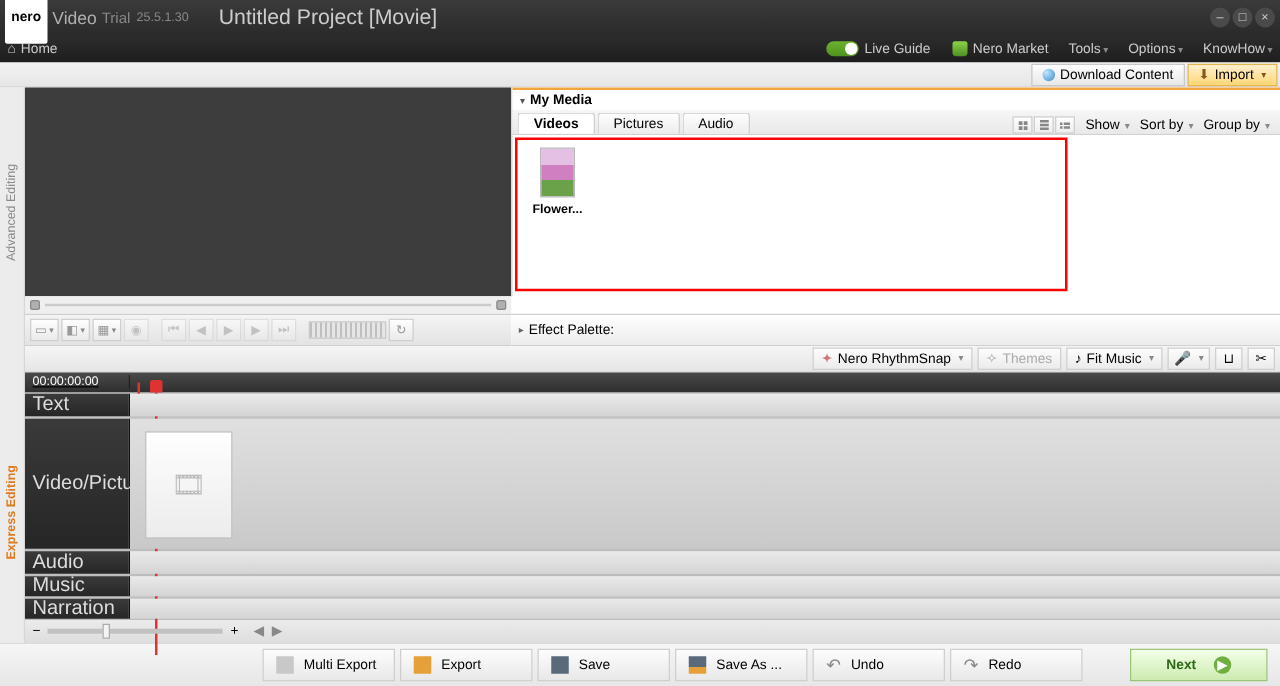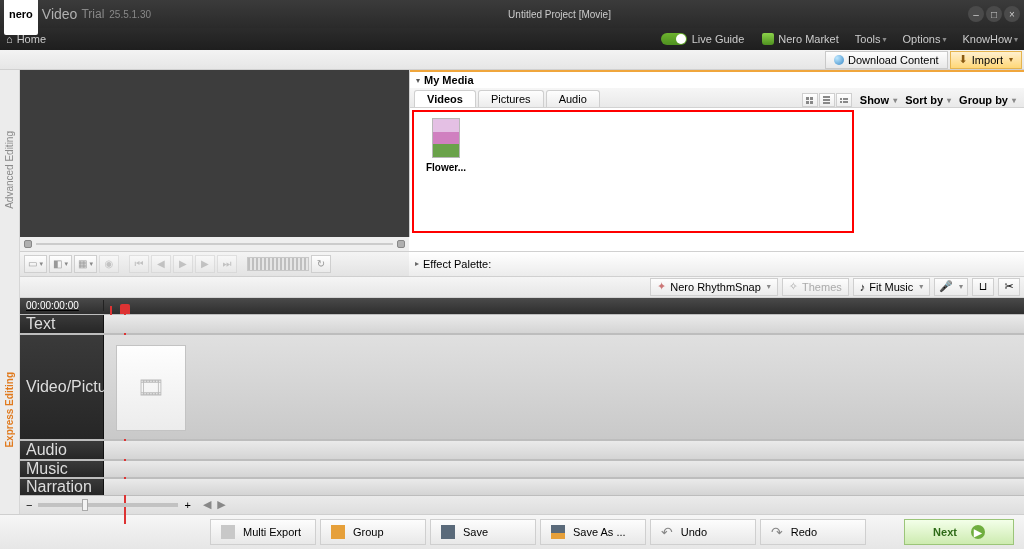--- a/index.html
+++ b/index.html
@@ -5,21 +5,21 @@
   * { box-sizing: border-box; margin: 0; padding: 0; font-family: Tahoma, Verdana, sans-serif; font-size: 11px; }
   html, body { width: 1024px; height: 549px; overflow: hidden; background: #fff; }
 
   
   .titlebar { height: 28px; background: linear-gradient(#3b3b3b,#2a2a2a); display: flex; align-items: center; color: #aaa; padding: 0 4px; }
   .brand { display: flex; align-items: center; gap: 4px; }
   .brand-badge { background: #fff; color: #000; font-weight: bold; padding: 15px 5px; border-radius: 2px; font-size: 11px; }
   .brand-product { color: #b0b0b0; font-size: 14px; }
   .brand-trial { color: #888; font-size: 12px; }
   .brand-version { color: #888; font-size: 10px; margin-left: 1px; }
-  .title-center { flex: 1; text-align: center; color: #ccc; font-size: 10px; }
+  .title-center { flex: 1; text-align: left; color: #ccc; font-size: 17px; margin-left: 24px; }
   .winbtns { display: flex; gap: 2px; }
   .winbtn { width: 16px; height: 16px; border-radius: 9px; background: #4a4a4a; display: flex; align-items: center; justify-content: center; color: #ccc; font-size: 10px; cursor: pointer; }
 
   
   .menubar { height: 22px; background: linear-gradient(#2c2c2c,#1e1e1e); display: flex; align-items: center; padding: 0 6px; color: #ccc; }
   .home-link { display: flex; align-items: center; gap: 4px; cursor: pointer; }
   .carat { font-size: 8px; color: #888; margin-left: 2px; }
   .menu-spacer { flex: 1; }
   .live-guide { display: flex; align-items: center; gap: 5px; cursor: pointer; }
   .toggle { width: 26px; height: 12px; border-radius: 6px; background: linear-gradient(#6cb32e,#4f9120); position: relative; }
@@ -49,21 +49,21 @@
   .preview { width: 389px; background:#3d3d3d; }
   .media { flex:1; background:#fff; border-left:1px solid #d0d0d0; display:flex; flex-direction:column; }
 
   .media-head { height:18px; border-top:2px solid #f0a63c; background:#fff; display:flex; align-items:center; padding:0 6px; gap:4px; }
   .media-head .tri { font-size:8px; color:#555; }
   .media-head .title { font-weight:bold; }
 
   .media-tabs-row { height:20px; background:linear-gradient(#f6f6f6,#e9e9e9); display:flex; align-items:flex-end; padding:0 4px; gap:2px; border-bottom:1px solid #d2d2d2; }
   .mtab { padding:2px 12px 2px; background:linear-gradient(#fefefe,#ececec); border:1px solid #cfcfcf; border-bottom:none; border-radius:3px 3px 0 0; cursor:pointer; }
   .mtab.active { background:#fff; font-weight:bold; }
-  .media-tabs-right { margin-left:auto; display:flex; gap:8px; align-items:center; padding-right:4px;font-weight:bold; }
+  .media-tabs-right { margin-left:auto; display:flex; gap:8px; align-items:center; padding-right:4px; }
   .viewbtns { display:flex; gap:1px; }
   .vbtn { width:16px; height:14px; border:1px solid #cfcfcf; background:linear-gradient(#fff,#eee); cursor:pointer; display:flex; align-items:center; justify-content:center; }
   .vbtn div { display:grid; grid-template-columns:3px 3px; grid-template-rows:3px 3px; gap:1px;}
   .vbtn div span{background:#888;}
   .filterbtn { cursor:pointer; display:flex; align-items:center; gap:2px; }
 
   .media-body { flex:1; padding:4px; position:relative; }
   .red-frame { position:absolute; inset:2px 170px 4px 2px; border:2px solid #f00; }
   .thumb-wrap { width:44px; margin:6px 0 0 10px; }
   .thumb { width:28px; height:40px; margin:0 auto 4px; border:1px solid #b8b8b8; background:linear-gradient(#e4c0e4 35%,#d080c0 35% 65%,#6aa24a 65%); }
@@ -364,21 +364,21 @@
   </div>
 </div>
 
 <div class="actionbar">
   <div class="abtn">
     <div class="ico"></div>
     <span>Multi Export</span>
   </div>
   <div class="abtn">
     <div class="ico" style="background:#e6a03a"></div>
-    <span>Group</span>
+    <span>Export</span>
   </div>
   <div class="abtn">
     <div class="ico" style="background:#5a6a7a"></div>
     <span>Save</span>
   </div>
   <div class="abtn">
     <div class="ico" style="background:linear-gradient(#5a6a7a 60%,#e6a03a 60%)"></div>
     <span>Save As ...</span>
   </div>
   <div class="abtn">

